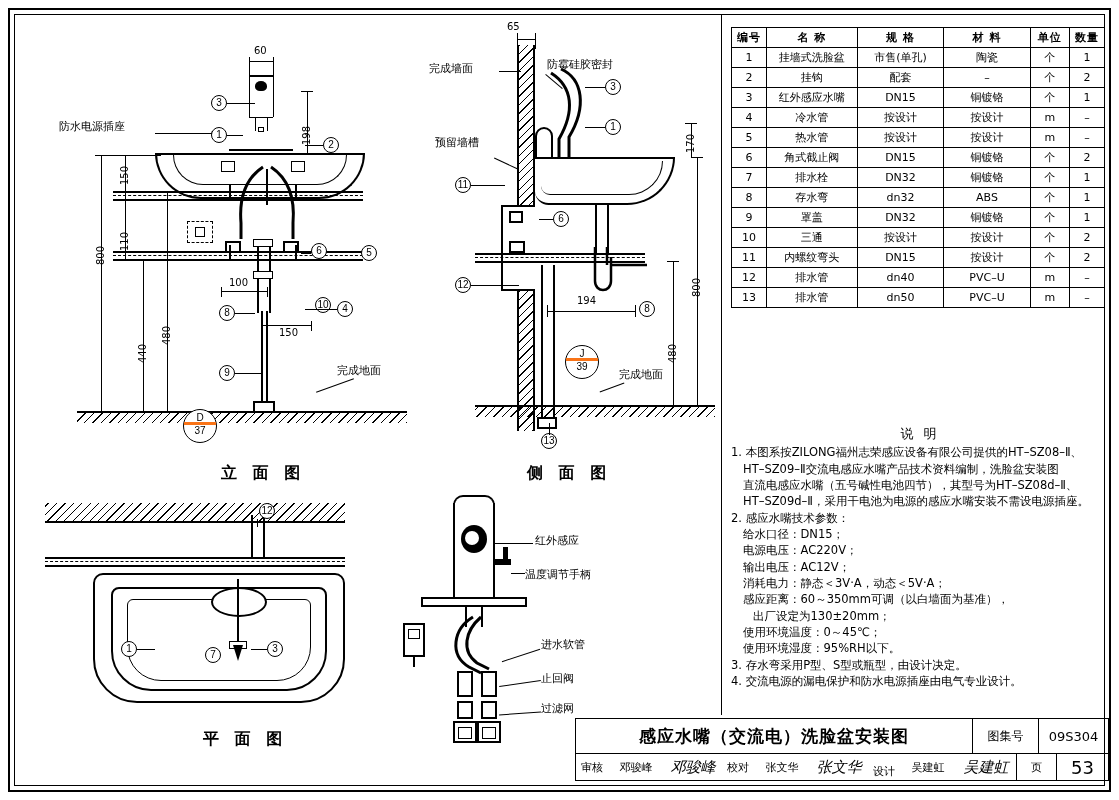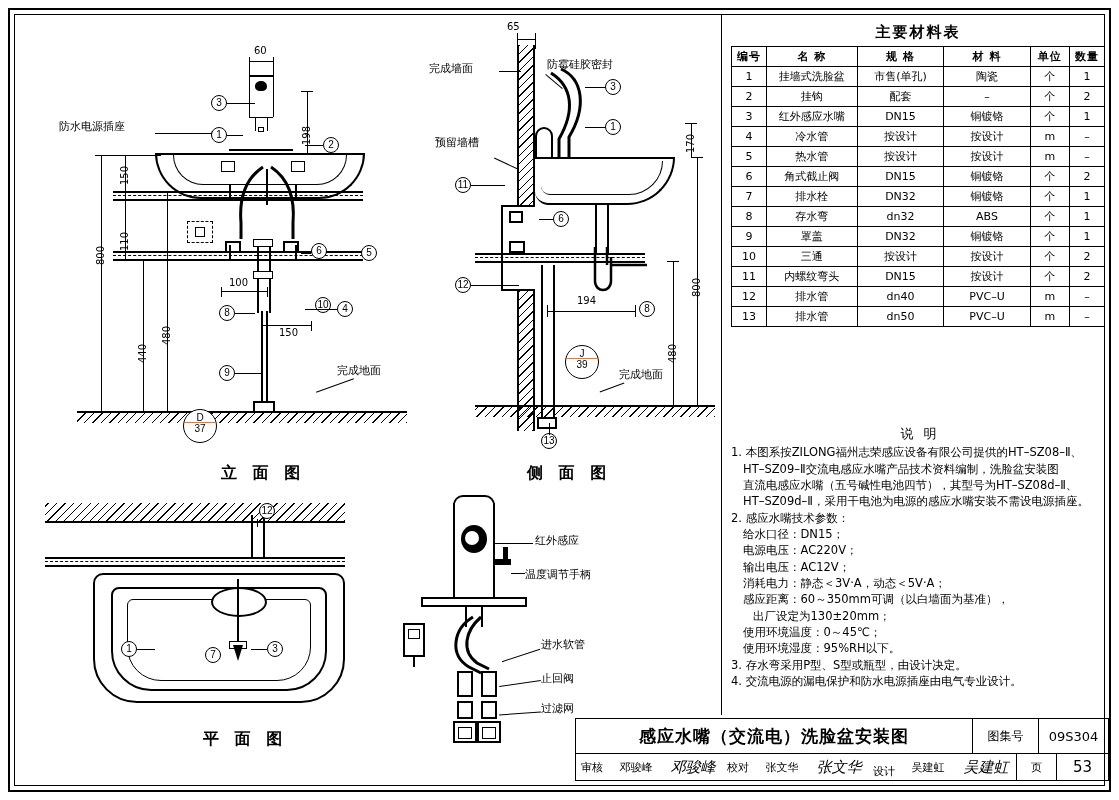--- a/index.html
+++ b/index.html
@@ -31,21 +31,21 @@
   .circ {
     position:absolute; border:1px solid #000; border-radius:50%;
     width:16px; height:16px; font-size:10px; line-height:14px;
     text-align:center; background:#fff;
   }
   .circ-lg {
     position:absolute; border:1px solid #000; border-radius:50%;
     width:34px; height:34px; background:#fff; font-size:10px; text-align:center;
   }
   .circ-lg .t { margin-top:2px; }
-  .circ-lg .b { margin-top:-1px; border-top:1px solid #f97316; }
+  .circ-lg .b { margin-top:-1px; border-top:3px solid #f97316; }
   .dim { position:absolute; font-size:10px; }
   .hatch {
     position:absolute;
     background:repeating-linear-gradient(-45deg, #000 0 1px, transparent 1px 6px);
   }
   
   .mat-wrap { position:absolute; left:716px; top:8px; width:374px; }
   .mat-title { text-align:center; font-size:15px; font-weight:bold; letter-spacing:2px; }
   table.mat { border-collapse:collapse; width:100%; margin-top:4px; }
   table.mat th, table.mat td {
@@ -72,33 +72,32 @@
   .tb-main { flex:1; display:flex; align-items:center; justify-content:center;
     font-size:17px; font-weight:bold; height:34px; letter-spacing:1px;text-align:right; }
   .tb-code { width:66px; border-left:1px solid #000; display:flex; align-items:center;
     justify-content:center; font-size:12px; }
   .tb-codev { width:70px; border-left:1px solid #000; display:flex; align-items:center;
     justify-content:center; font-size:13px; }
   .tb-sign { display:flex; height:26px; align-items:stretch; font-size:11px; }
   .tb-sign > div { display:flex; align-items:center; justify-content:center; padding:0 3px; }
   .sgn { font-family:"DejaVu Serif", serif; font-style:italic; }
   .pg { width:40px; border-left:1px solid #000; }
-  .pgv { width:52px; border-left:1px solid #000; font-size:15px; }
+  .pgv { width:52px; border-left:1px solid #000; font-size:18px; }
   
   .vtitle { position:absolute; font-size:16px; font-weight:bold; letter-spacing:5px; }
   .dash-box { position:absolute; border:1px dashed #000; }
 </style>
 </head>
 <body>
 
 <div class="sheet">
 <div class="inner">
 
   <div class="mat-wrap">
-    <div class="mat-title cn">主要材料表</div>
     <table class="mat">
       <thead>
         <tr>
           <th class="col-no cn">编号</th>
           <th class="col-name cn">名  称</th>
           <th class="col-spec cn">规  格</th>
           <th class="col-mat cn">材  料</th>
           <th class="col-unit cn">单位</th>
           <th class="col-qty cn">数量</th>
         </tr>

